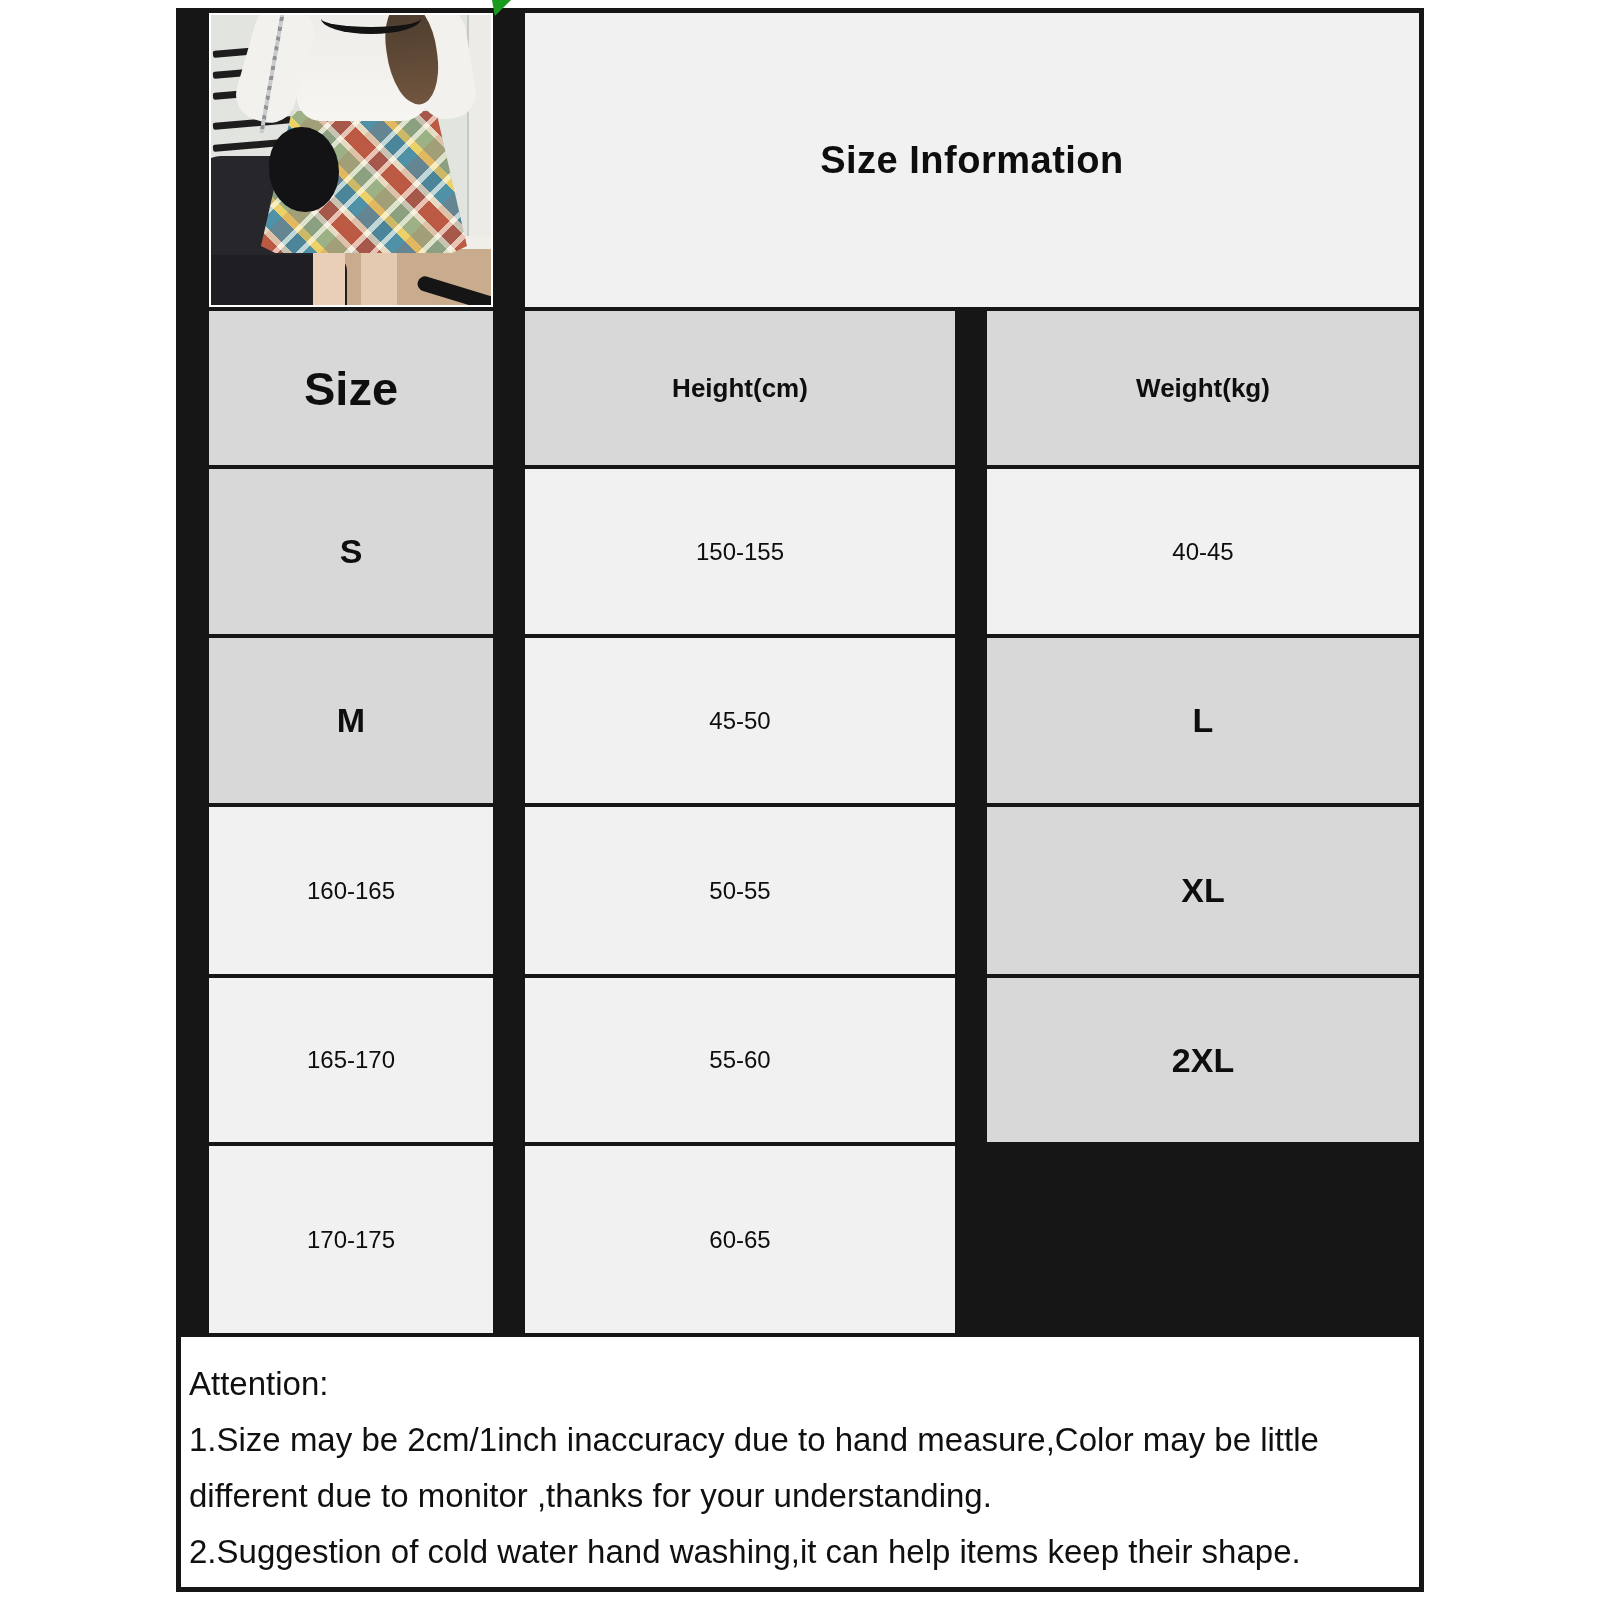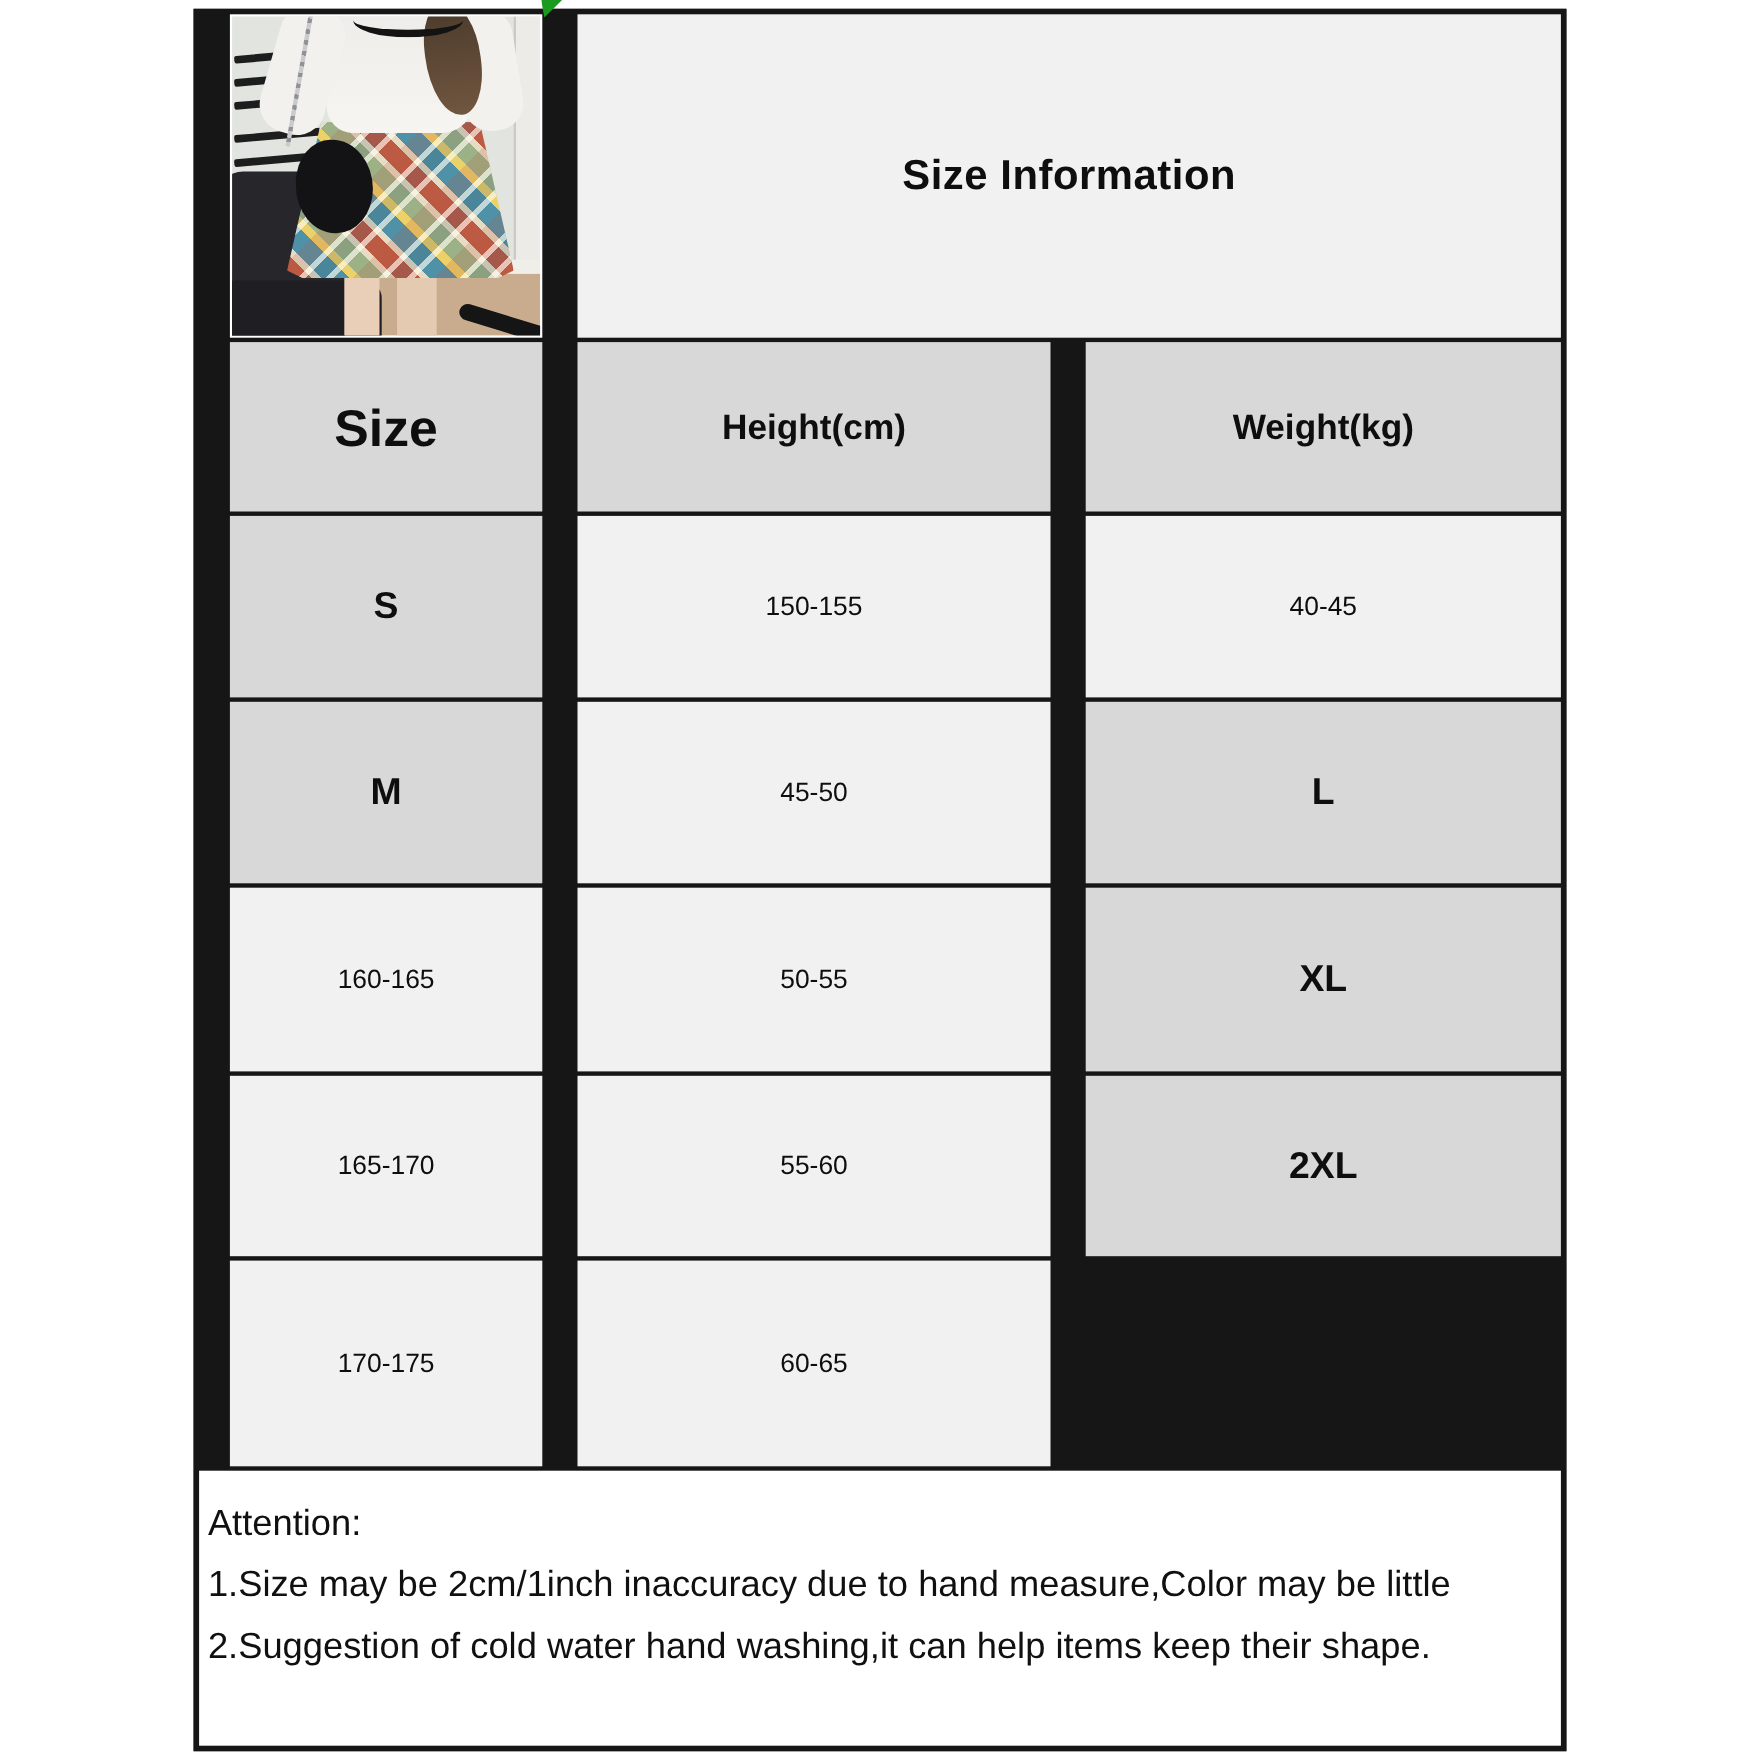--- a/index.html
+++ b/index.html
@@ -23,21 +23,21 @@
   .cell{
     background:#f1f1f1;
     display:flex;align-items:center;justify-content:center;
     color:#0e0e0e;
     margin-left:28px;
   }
   .gray{background:#d8d8d8;}
   .title-cell{grid-column:2/4;background:#f1f1f1;}
   .title{font-size:38px;font-weight:700;letter-spacing:0.5px;}
   .head-size{font-size:47px;font-weight:700;}
-  .head{font-size:32px;font-weight:700;}
+  .head{font-size:26px;font-weight:700;}
   .size-label{font-size:34px;font-weight:700;}
   .value{font-size:24px;font-weight:400;text-align:center;}
   .attention-cell{
     grid-column:1/4;
     background:#ffffff;
     color:#101010;
     padding:19px 8px;
     font-size:33px;
     line-height:56px;
     white-space:nowrap;
@@ -141,19 +141,20 @@
     <div class="cell value">165-170</div>
     <div class="cell value">55-60</div>
 
     <div class="cell gray size-label">2XL</div>
     <div class="cell value">170-175</div>
     <div class="cell value">60-65</div>
 
     <div class="attention-cell">
       <div>Attention:</div>
       <div>1.Size may be 2cm/1inch inaccuracy due to hand measure,Color may be little</div>
+      <div>different due to monitor ,thanks for your understanding.</div>
       <div>2.Suggestion of cold water hand washing,it can help items keep their shape.</div>
     </div>
 
   </div>
 
   <div class="corner-marker"></div>
 </div>
 
 </body></html>

